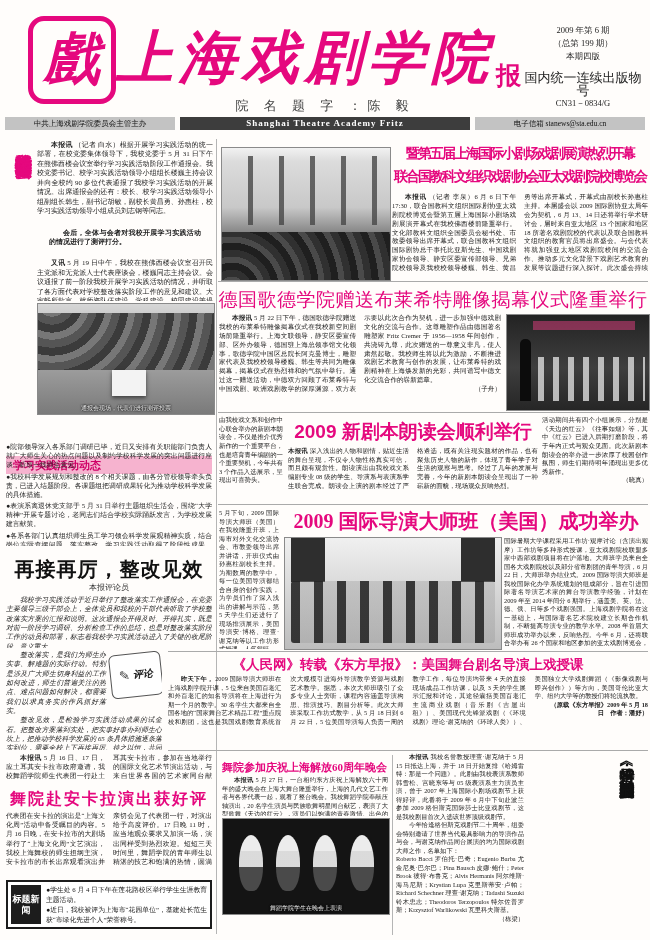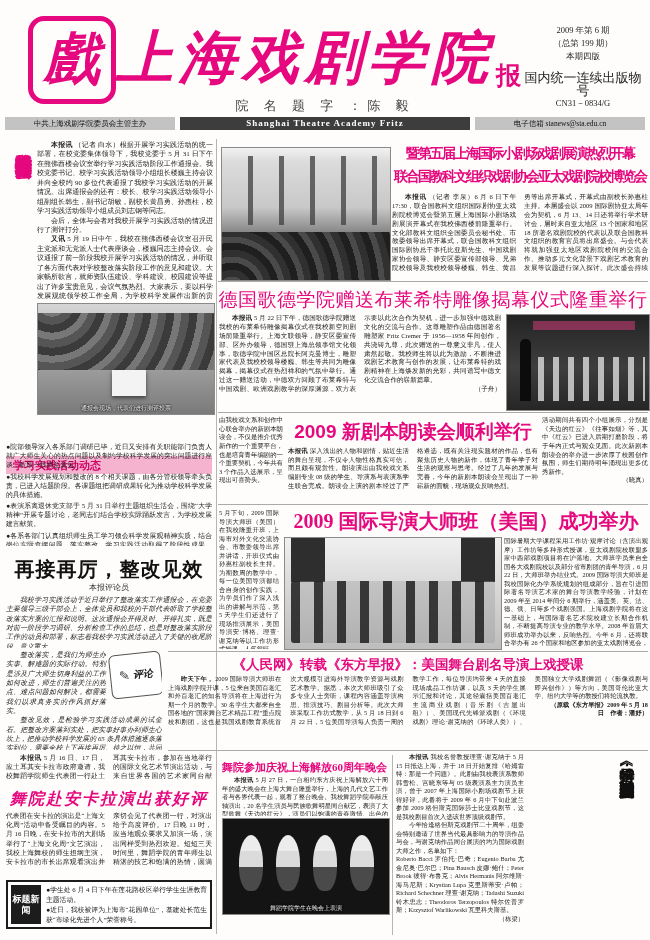--- a/index.html
+++ b/index.html
@@ -28,21 +28,21 @@
   .bar{top:117px;height:13px;font-size:7.5px;line-height:13px;text-align:center;color:#111;background:#c3c3c3;}
   .bar.mid{background:#3d3d3d;color:#fff;font-family:"Liberation Serif",serif;font-weight:bold;font-size:9px;letter-spacing:1px;}
 
   
   .vtitle{writing-mode:vertical-rl;text-orientation:upright;font-weight:bold;overflow:hidden;}
   .h-expo{font-size:14px;line-height:23px;font-weight:bold;letter-spacing:-2px;text-align:center;white-space:nowrap;}
   .h-goethe{font-size:19px;font-weight:normal;text-align:center;letter-spacing:0.5px;white-space:nowrap;}
   .h-reading{font-size:19px;font-weight:bold;text-align:center;font-family:"Liberation Sans",sans-serif;white-space:nowrap;}
   .h-mc{font-size:20px;font-weight:bold;text-align:center;white-space:nowrap;}
   .h-rm{font-size:13.5px;font-weight:bold;text-align:center;font-family:"Liberation Sans",sans-serif;white-space:nowrap;}
-  .h-ankara{font-size:16px;font-weight:bold;font-style:italic;text-align:center;letter-spacing:2px;white-space:nowrap;}
+  .h-ankara{font-size:16px;font-weight:bold;text-align:center;letter-spacing:2px;white-space:nowrap;}
   .h-gala{font-size:11px;font-weight:bold;text-align:left;font-family:Liberation Serif, serif;white-space:nowrap;}
   .h-comm{font-size:20px;font-weight:bold;text-align:center;color:#111;letter-spacing:1px;font-family:"Liberation Sans",sans-serif;white-space:nowrap;}
   .byline{text-align:center;font-size:8px;color:#333;}
 
   
   .photo{border:1px solid #8a8a8a;overflow:hidden;background:#b5b5b5;}
   .cap{position:absolute;bottom:1px;left:0;right:0;text-align:center;color:#f0f0f0;font-size:6px;
        text-shadow:0 0 2px #000,0 0 2px #000;}
   .ph-expo{background:linear-gradient(180deg,#f2f2f2 0%,#dcdcdc 10%,#c8c8c8 45%,#8d8d8d 62%,#3c3c3c 82%,#2c2c2c 100%);}
   .ph-expo .pillars{position:absolute;top:6%;left:0;right:0;height:52%;
@@ -115,21 +115,21 @@
   <div class="abs hline" style="left:218px;top:412px;width:430px;"></div>
   <div class="abs hline" style="left:218px;top:504px;width:430px;"></div>
   <div class="abs hline" style="left:168px;top:651px;width:480px;"></div>
   <div class="abs hline" style="left:168px;top:750px;width:480px;"></div>
   <div class="abs vline" style="left:392px;top:755px;height:180px;"></div>
 
   <div class="abs vtitle accent" style="left:5px;top:140px;width:30px;height:282px;font-size:17px;letter-spacing:0.5px;">我校举行学习实践活动阶段工作通报会</div>
   <div class="abs txt" style="left:37px;top:141px;width:176px;height:160px;">
     <p style="margin:0;text-indent:14px;"><b>本报讯</b>
       <span>（记者 白水）根据开展学习实践活动的统一部署，在校党委集体领导下，我校党委于 5 月 31 日下午在熊佛西楼会议室举行学习实践活动阶段工作通报会。我校党委书记、校学习实践活动领导小组组长楼巍主持会议并向全校约 90 多位代表通报了我校学习实践活动的开展情况。出席通报会的还有：校长、校学习实践活动领导小组副组长韩生，副书记胡敏，副校长黄昌勇、孙惠柱，校学习实践活动领导小组成员刘志钢等同志。</span></p>
-    <p style="margin:0;text-indent:14px;">会后，全体与会者对我校开展学习实践活动的情况进行了测评打分。</p>
+    <p style="margin:12px;text-indent:14px;font-weight:bold;">会后，全体与会者对我校开展学习实践活动的情况进行了测评打分。</p>
     <p style="margin:0;text-indent:14px;"><b>又讯</b>
       <span>5 月 19 日中午，我校在熊佛西楼会议室召开民主党派和无党派人士代表座谈会，楼巍同志主持会议。会议通报了前一阶段我校开展学习实践活动的情况，并听取了各方面代表对学校整改落实阶段工作的意见和建议。大家畅所欲言，就师资队伍建设、学科建设、校园建设等提出了许多宝贵意见，会议气氛热烈。大家表示，要以科学发展观统领学校工作全局，为学校科学发展作出新的贡献。</span></p>
   </div>
   <div class="abs photo ph-vote" style="left:37px;top:303px;width:176px;height:110px;">
     <div class="crowd2"></div>
     <div class="ballot"></div>
     <div class="cap">通报会现场，代表们进行测评投票</div>
   </div>
 
   <div class="abs photo ph-expo" style="left:221px;top:147px;width:168px;height:132px;">

